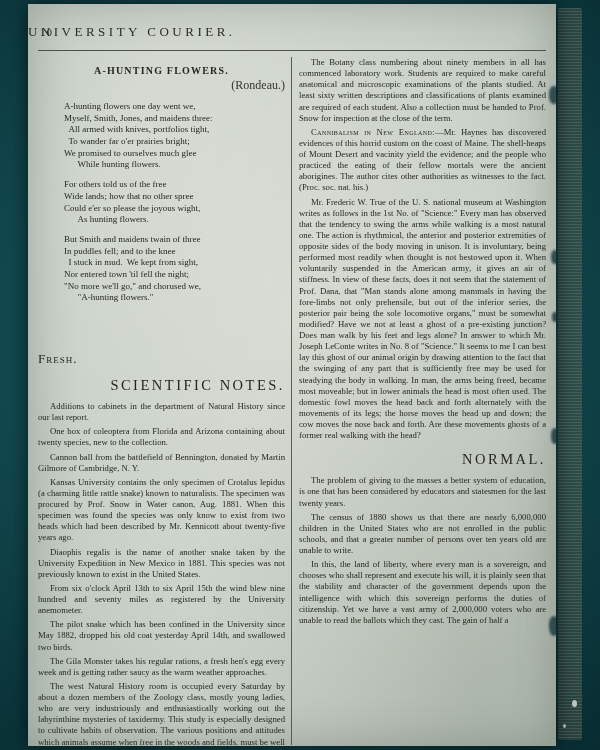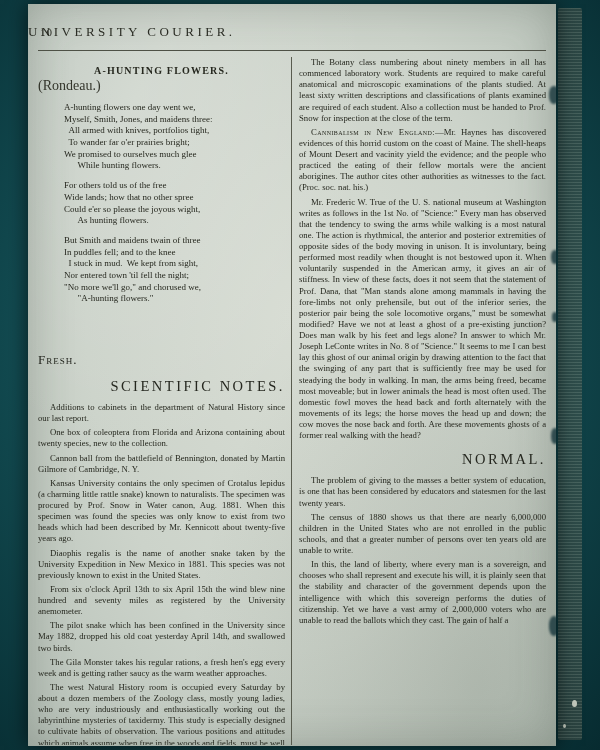--- a/index.html
+++ b/index.html
@@ -48,21 +48,21 @@
   }
   .col { flex:1 1 0; overflow:hidden; }
   .col.left  { padding-right:6px; }
   .col.right { padding-left:7px; }
   .divider { width:1px; background:#595c4f; }
 
   .poem-title {
     text-align:center; font-weight:bold; font-size:10px;
     letter-spacing:1.2px; margin-top:8px; color:#26281f;
   }
-  .poem-attr { text-align:left; font-size:14px; margin:2px 0 6px; color:#33352b; }
+  .poem-attr { text-align:right; font-size:12px; margin:2px 0 6px; color:#33352b; }
   .stanza {
     white-space:pre-wrap; font-size:9px; line-height:1.3;
     margin:8px 0 7px 26px; color:#26281f;
   }
   .poem-sig {
     text-align:left; font-size:13px; padding-right:22px;
     font-variant:small-caps; letter-spacing:1px; margin-bottom:6px;margin-top:47px;
   }
 
   .section-heading {

